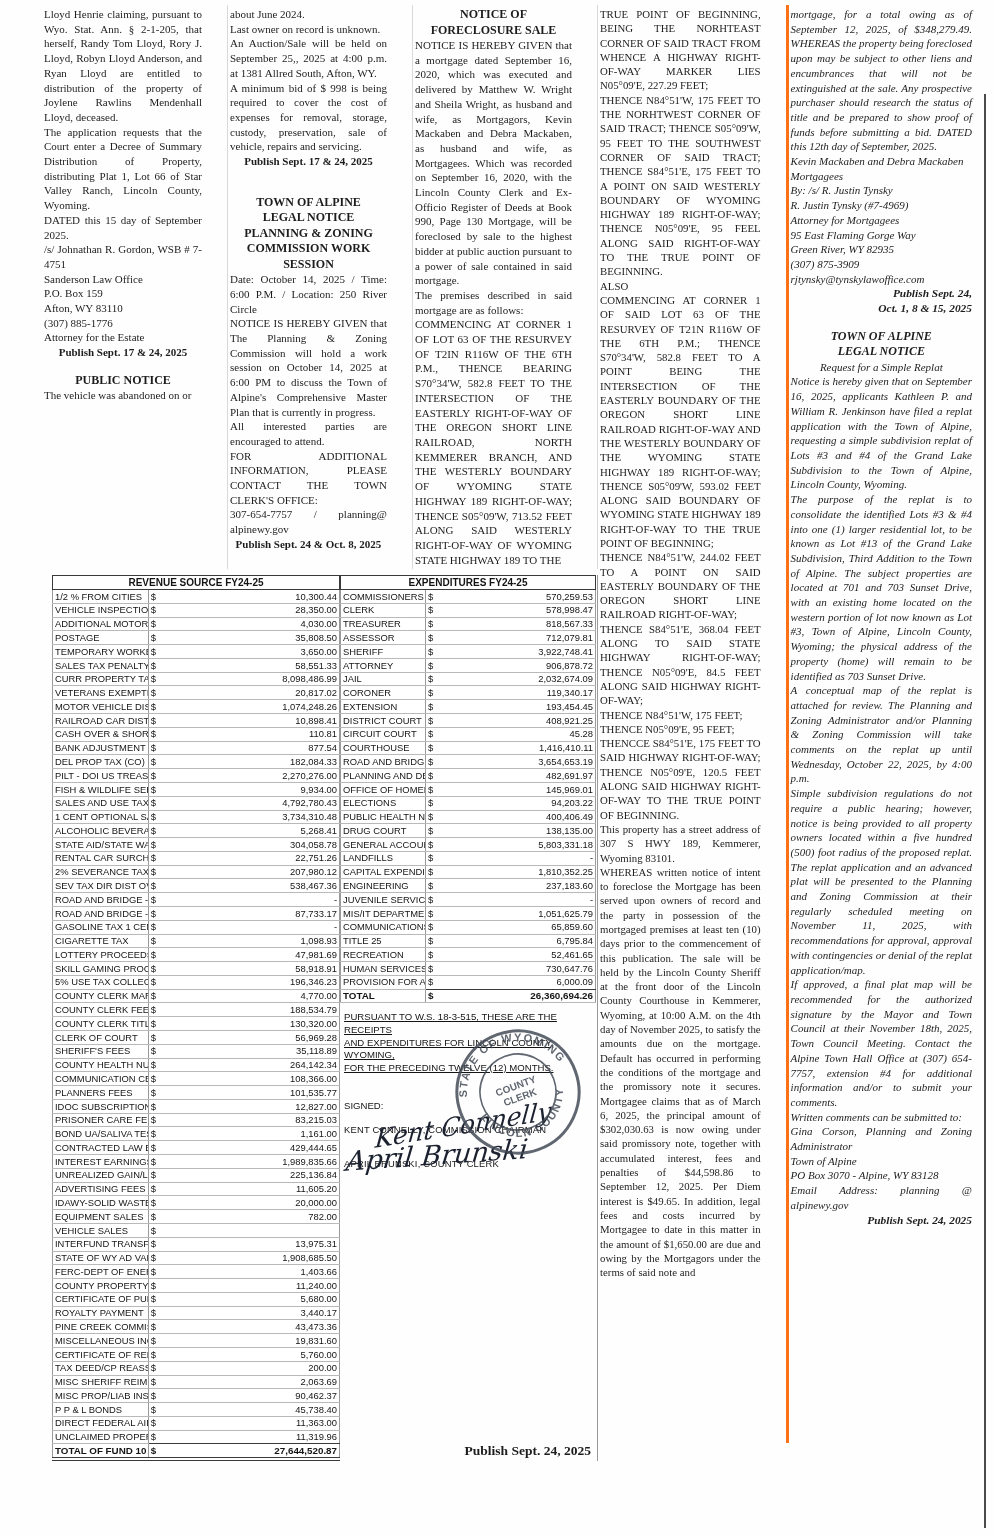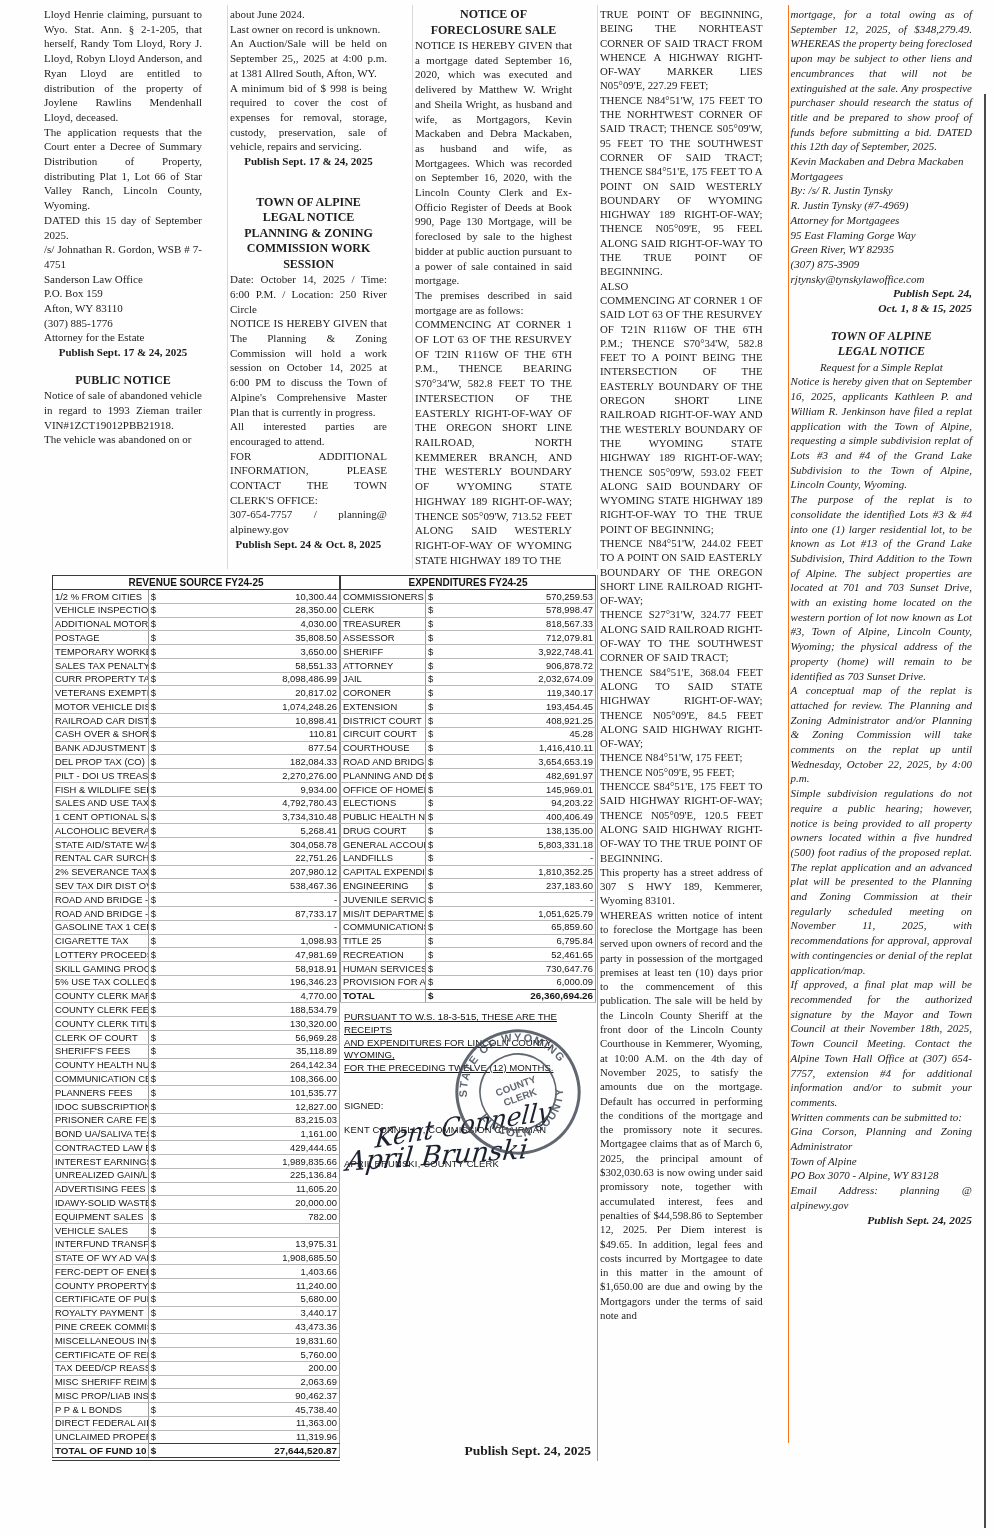--- a/index.html
+++ b/index.html
@@ -12,21 +12,21 @@
   .dateline{font-family:"Liberation Sans",sans-serif;font-size:12.5px;letter-spacing:-.2px;color:#8a8a8a;font-weight:700;}
   .dateline .dk{color:#111;}
   
   .content{display:flex;align-items:flex-start;margin-top:5px;}
   .lgroup{width:556px;flex:none;}
   .threecols{display:flex;height:564px;overflow:hidden;}
   .ncol{box-sizing:border-box;padding:2px 25px 0 2px;overflow:hidden;}
   .c1{width:186px;border-right:1px solid #d9d9d9;}
   .c2{width:185px;border-right:1px solid #d9d9d9;}
   .c3{width:185px;border-right:1px solid #d9d9d9;}
-  .c4{width:192px;border-right:1px solid #f97316;height:1438px;}
+  .c4{width:192px;border-right:3px solid #f97316;height:1438px;}
   .c5{width:188px;height:1438px;padding-right:3px;font-style:italic;}
   .blk{margin:0;font-size:11px;line-height:14.7px;text-align:justify;white-space:pre-line;}
   .c4 .blk{font-size:10.8px;line-height:14.3px;}
   .title{font-weight:700;text-align:center;font-size:12px;line-height:15.5px;white-space:pre-line;}
   .pub{font-weight:700;text-align:center;font-size:11px;}
   .pubr{font-weight:700;text-align:right;font-size:11.4px;white-space:pre-line;}
   .center{text-align:center;}
   .mt1{margin-top:13px;}
   .mt2{margin-top:26px;}
   
@@ -85,21 +85,20 @@
             <p class="blk">The application requests that the Court enter a Decree of Summary Distribution of Property, distributing Plat 1, Lot 66 of Star Valley Ranch, Lincoln County, Wyoming.</p>
             <p class="blk">DATED this 15 day of September 2025.</p>
             <p class="blk">/s/ Johnathan R. Gordon, WSB # 7-4751</p>
             <p class="blk">Sanderson Law Office</p>
             <p class="blk">P.O. Box 159</p>
             <p class="blk">Afton, WY 83110</p>
             <p class="blk">(307) 885-1776</p>
             <p class="blk">Attorney for the Estate</p>
             <p class="blk pub">Publish Sept. 17 &amp; 24, 2025</p>
             <p class="blk title mt1">PUBLIC NOTICE</p>
-            <p class="blk">Notice of sale of abandoned vehicle in regard to 1993 Zieman trailer VIN#1ZCT19012PBB21918.</p>
             <p class="blk">The vehicle was abandoned on or</p>
           </div>
         <div class="ncol c2">
 
         <p class="blk">about June 2024.</p>
             <p class="blk">Last owner on record is unknown.</p>
             <p class="blk">An Auction/Sale will be held on September 25,, 2025 at 4:00 p.m. at 1381 Allred South, Afton, WY.</p>
             <p class="blk">A minimum bid of $ 998 is being required to cover the cost of expenses for removal, storage, custody, preservation, sale of vehicle, repairs and servicing.</p>
             <p class="blk pub">Publish Sept. 17 &amp; 24, 2025</p>
             <p class="blk title mt2">TOWN OF ALPINE
@@ -731,21 +730,20 @@
       </div>
     </div>
 
     <div class="ncol c4">
 
     <p class="blk">TRUE POINT OF BEGINNING, BEING THE NORHTEAST CORNER OF SAID TRACT FROM WHENCE A HIGHWAY RIGHT-OF-WAY MARKER LIES N05°09'E, 227.29 FEET;</p>
         <p class="blk">THENCE N84°51'W, 175 FEET TO THE NORHTWEST CORNER OF SAID TRACT; THENCE S05°09'W, 95 FEET TO THE SOUTHWEST CORNER OF SAID TRACT; THENCE S84°51'E, 175 FEET TO A POINT ON SAID WESTERLY BOUNDARY OF WYOMING HIGHWAY 189 RIGHT-OF-WAY; THENCE N05°09'E, 95 FEEL ALONG SAID RIGHT-OF-WAY TO THE TRUE POINT OF BEGINNING.</p>
         <p class="blk">ALSO</p>
         <p class="blk">COMMENCING AT CORNER 1 OF SAID LOT 63 OF THE RESURVEY OF T21N R116W OF THE 6TH P.M.; THENCE S70°34'W, 582.8 FEET TO A POINT BEING THE INTERSECTION OF THE EASTERLY BOUNDARY OF THE OREGON SHORT LINE RAILROAD RIGHT-OF-WAY AND THE WESTERLY BOUNDARY OF THE WYOMING STATE HIGHWAY 189 RIGHT-OF-WAY; THENCE S05°09'W, 593.02 FEET ALONG SAID BOUNDARY OF WYOMING STATE HIGHWAY 189 RIGHT-OF-WAY TO THE TRUE POINT OF BEGINNING;</p>
         <p class="blk">THENCE N84°51'W, 244.02 FEET TO A POINT ON SAID EASTERLY BOUNDARY OF THE OREGON SHORT LINE RAILROAD RIGHT-OF-WAY;</p>
-        <p class="blk">THENCE S27°31'W, 324.77 FEET ALONG SAID RAILROAD RIGHT-OF-WAY TO THE SOUTHWEST CORNER OF SAID TRACT;</p>
         <p class="blk">THENCE S84°51'E, 368.04 FEET ALONG TO SAID STATE HIGHWAY RIGHT-OF-WAY; THENCE N05°09'E, 84.5 FEET ALONG SAID HIGHWAY RIGHT-OF-WAY;</p>
         <p class="blk">THENCE N84°51'W, 175 FEET;</p>
         <p class="blk">THENCE N05°09'E, 95 FEET;</p>
         <p class="blk">THENCCE S84°51'E, 175 FEET TO SAID HIGHWAY RIGHT-OF-WAY; THENCE N05°09'E, 120.5 FEET ALONG SAID HIGHWAY RIGHT-OF-WAY TO THE TRUE POINT OF BEGINNING.</p>
         <p class="blk">This property has a street address of 307 S HWY 189, Kemmerer, Wyoming 83101.</p>
         <p class="blk">WHEREAS written notice of intent to foreclose the Mortgage has been served upon owners of record and the party in possession of the mortgaged premises at least ten (10) days prior to the commencement of this publication. The sale will be held by the Lincoln County Sheriff at the front door of the Lincoln County Courthouse in Kemmerer, Wyoming, at 10:00 A.M. on the 4th day of November 2025, to satisfy the amounts due on the mortgage. Default has occurred in performing the conditions of the mortgage and the promissory note it secures. Mortgagee claims that as of March 6, 2025, the principal amount of $302,030.63 is now owing under said promissory note, together with accumulated interest, fees and penalties of $44,598.86 to September 12, 2025. Per Diem interest is $49.65. In addition, legal fees and costs incurred by Mortgagee to date in this matter in the amount of $1,650.00 are due and owing by the Mortgagors under the terms of said note and</p>
       </div>
 
     <div class="ncol c5">
 

